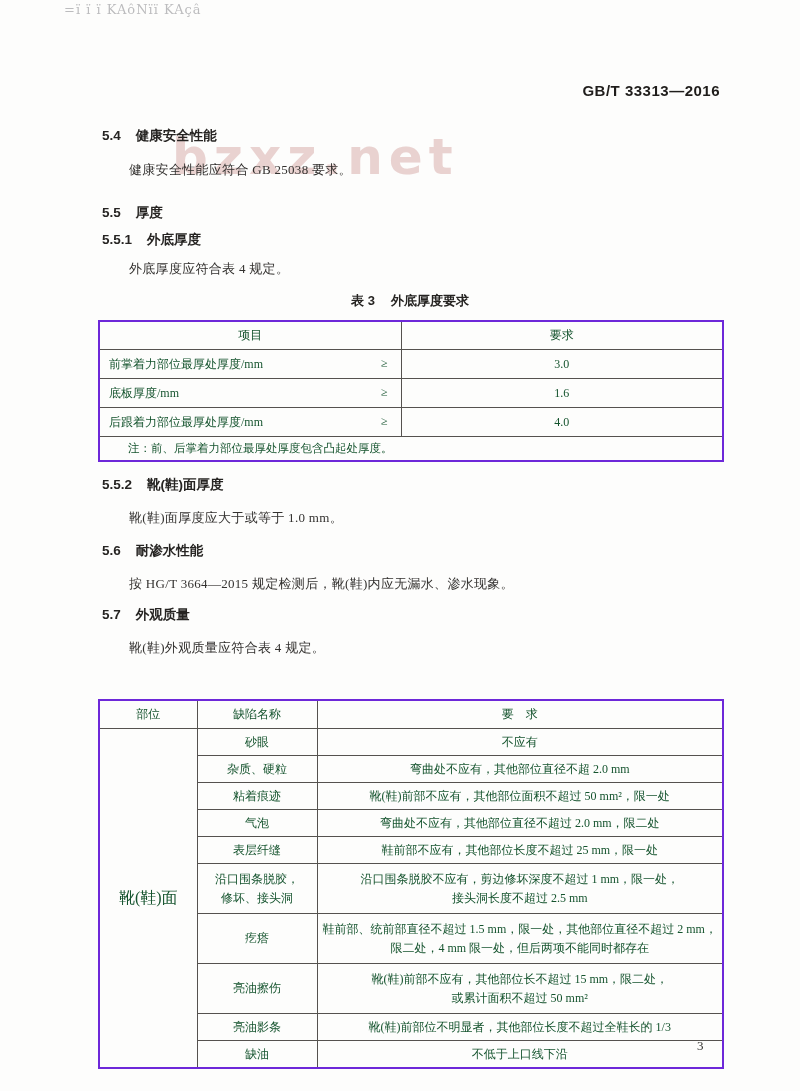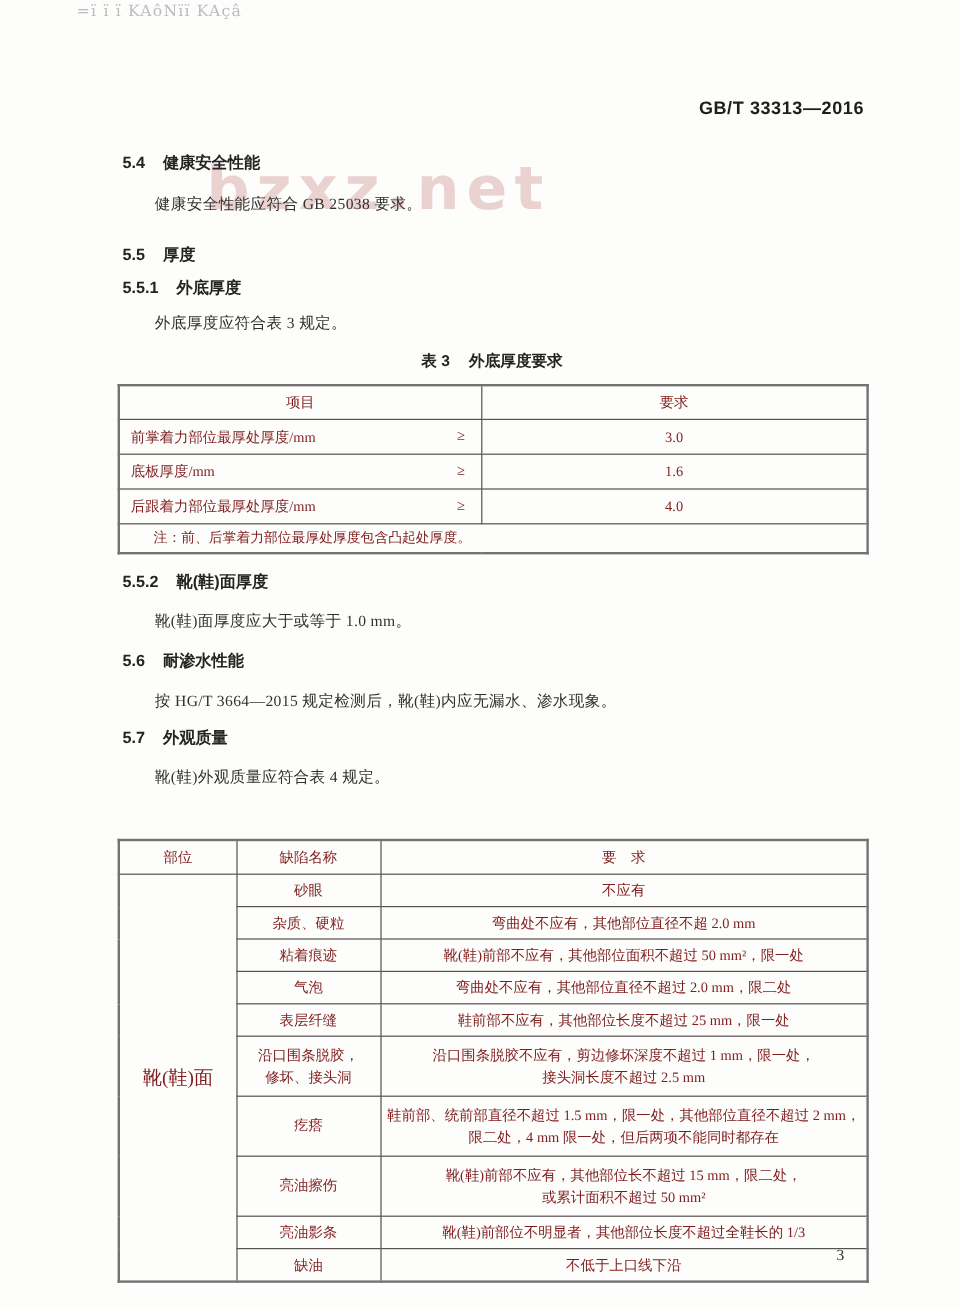--- a/index.html
+++ b/index.html
@@ -45,22 +45,22 @@
   .tbl-caption {
     left:98px; width:624px; text-align:center; z-index:2;
     font-family:Liberation Sans, sans-serif;
     font-weight:bold; font-size:13px; color:#262422;
   }
   .tbl-caption .cap-no { margin-right:16px; }
 
   table.doc {
     position:absolute; left:98px; z-index:2;
     width:624px; table-layout:fixed; border-collapse:collapse;
-    font-size:12px; color:#7f1d1d;
-    border:2px solid #737373;
+    font-size:12px; color:#14532d;
+    border:2px solid #6d28d9;
   }
   table.doc td { border:1px solid #55524f; padding:1px 4px; }
   .c { text-align:center; }
 
   
   .t3 { top:320px; }
   .t3 .hrow td { height:25px; }
   .t3 .drow td { height:26px; }
   .t3 .item-cell { text-align:left; padding-left:9px; padding-right:13px; }
   .t3 .op { float:right; }
@@ -92,21 +92,21 @@
   </div>
   <div class="abs para" style="top:161px">健康安全性能应符合 GB 25038 要求。</div>
 
   <div class="abs sec-h" style="top:204px">
     <span class="num">5.5</span><span>厚度</span>
   </div>
 
   <div class="abs sec-h" style="top:231px">
     <span class="num">5.5.1</span><span>外底厚度</span>
   </div>
-  <div class="abs para" style="top:260px">外底厚度应符合表 3 规定。</div>
+  <div class="abs para" style="top:260px">外底厚度应符合表 4 规定。</div>
 
   <div class="abs tbl-caption" style="top:292px">
     <span class="cap-no">表 3</span><span>外底厚度要求</span>
   </div>
 
   <table class="doc t3">
     <colgroup>
         <col style="width:302px">
         <col style="width:322px">
       </colgroup>

